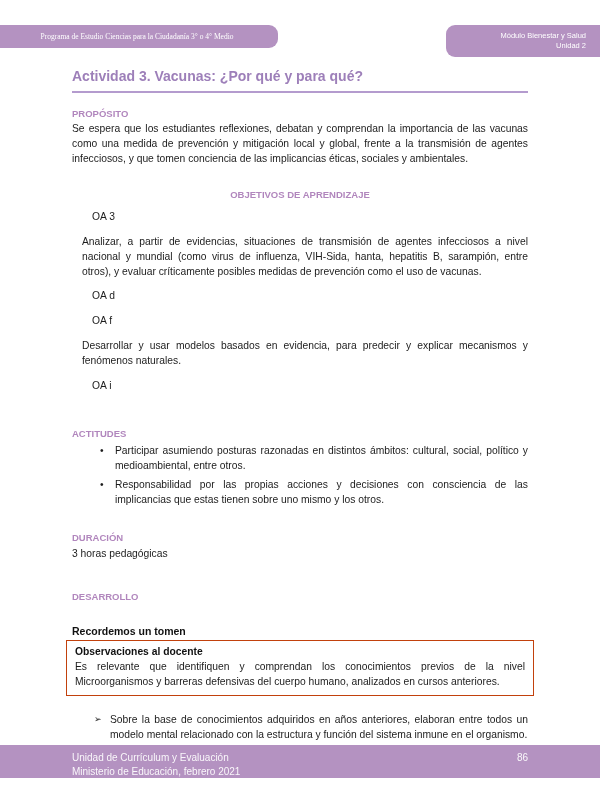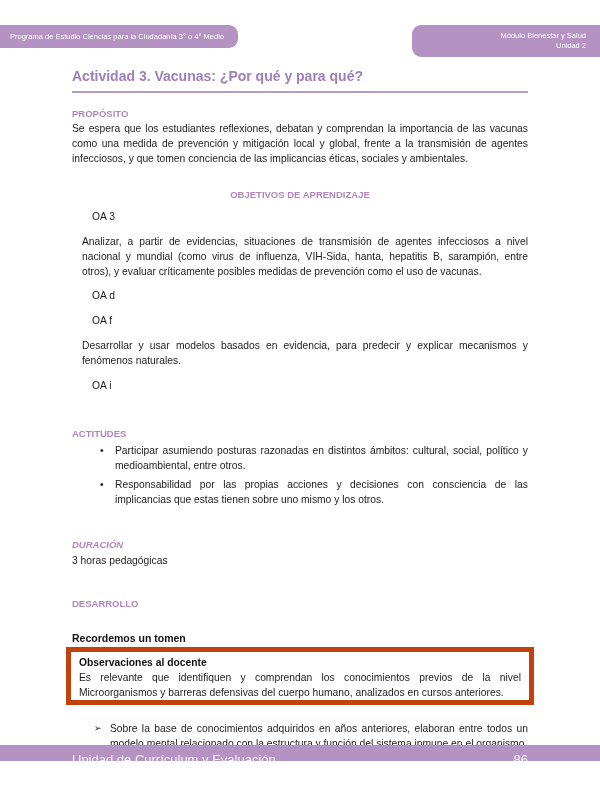--- a/index.html
+++ b/index.html
@@ -17,28 +17,29 @@
     position: absolute;
     top: 25px;
     background: #b492c1;
     color: #ffffff;
     font-size: 7.5px;
     line-height: 1.35;
     box-sizing: border-box;
   }
   .badge-left {
     left: 0;
-    width: 238px;
+    width: 278px;
     padding: 7px 12px 6px 8px;
     border-radius: 0 9px 9px 0;
     text-align: center;
+    font-family: Liberation Serif, serif;
   }
   .badge-right {
     right: 0;
-    width: 188px;
+    width: 154px;
     padding: 6px 14px 6px 12px;
     border-radius: 9px 0 0 9px;
     text-align: right;
   }
   
   .content {
     position: absolute;
     left: 72px;
     right: 72px;
     top: 68px;
@@ -83,33 +84,33 @@
     font-size: 10.3px;
     line-height: 1.45;
     text-align: justify;
     color: #1c1c1c;
   }
   .bullet-marker {
     position: absolute;
     left: 28px;
     top: 0;
   }
-  .mt-duracion { margin-top: 31px; font-style: italic; }
+  .mt-duracion { margin-top: 24px; }
   .duracion-body { margin-top: 4px; text-align: left; }
   .mt-desarrollo { margin-top: 29px; }
   .subheading {
     margin: 23px 0 0 0;
     font-size: 10.5px;
     font-weight: bold;
     color: #111111;
   }
   .note-box {
     margin: 3px -6px 16px -6px;
-    border: 5px solid #c2410c;
-    padding: 4px 8px 0 8px;
+    border: 1px solid #c2410c;
+    padding: 4px 8px 6px 8px;
   }
   .note-title {
     margin: 0;
     font-size: 10.3px;
     font-weight: bold;
     color: #111111;
     line-height: 1.45;
   }
   .note-body { margin: 0; }
   .arrow-item {
@@ -126,29 +127,29 @@
     left: 22px;
     top: 0;
     font-size: 9px;
   }
   
   .footer {
     position: absolute;
     left: 0;
     right: 0;
     top: 745px;
-    height: 16px;
+    height: 33px;
     background: #b492c1;
     box-sizing: border-box;
     padding: 6px 72px 0 72px;
     display: flex;
     justify-content: space-between;
     align-items: flex-start;
     color: rgba(255,255,255,0.92);
-    font-size: 13px;
+    font-size: 10px;
     line-height: 1.4;
   }
 </style>
 </head>
 <body>
 
 <div class="page">
 
   <div class="badge badge-left">Programa de Estudio Ciencias para la Ciudadanía 3° o 4° Medio</div>
 

